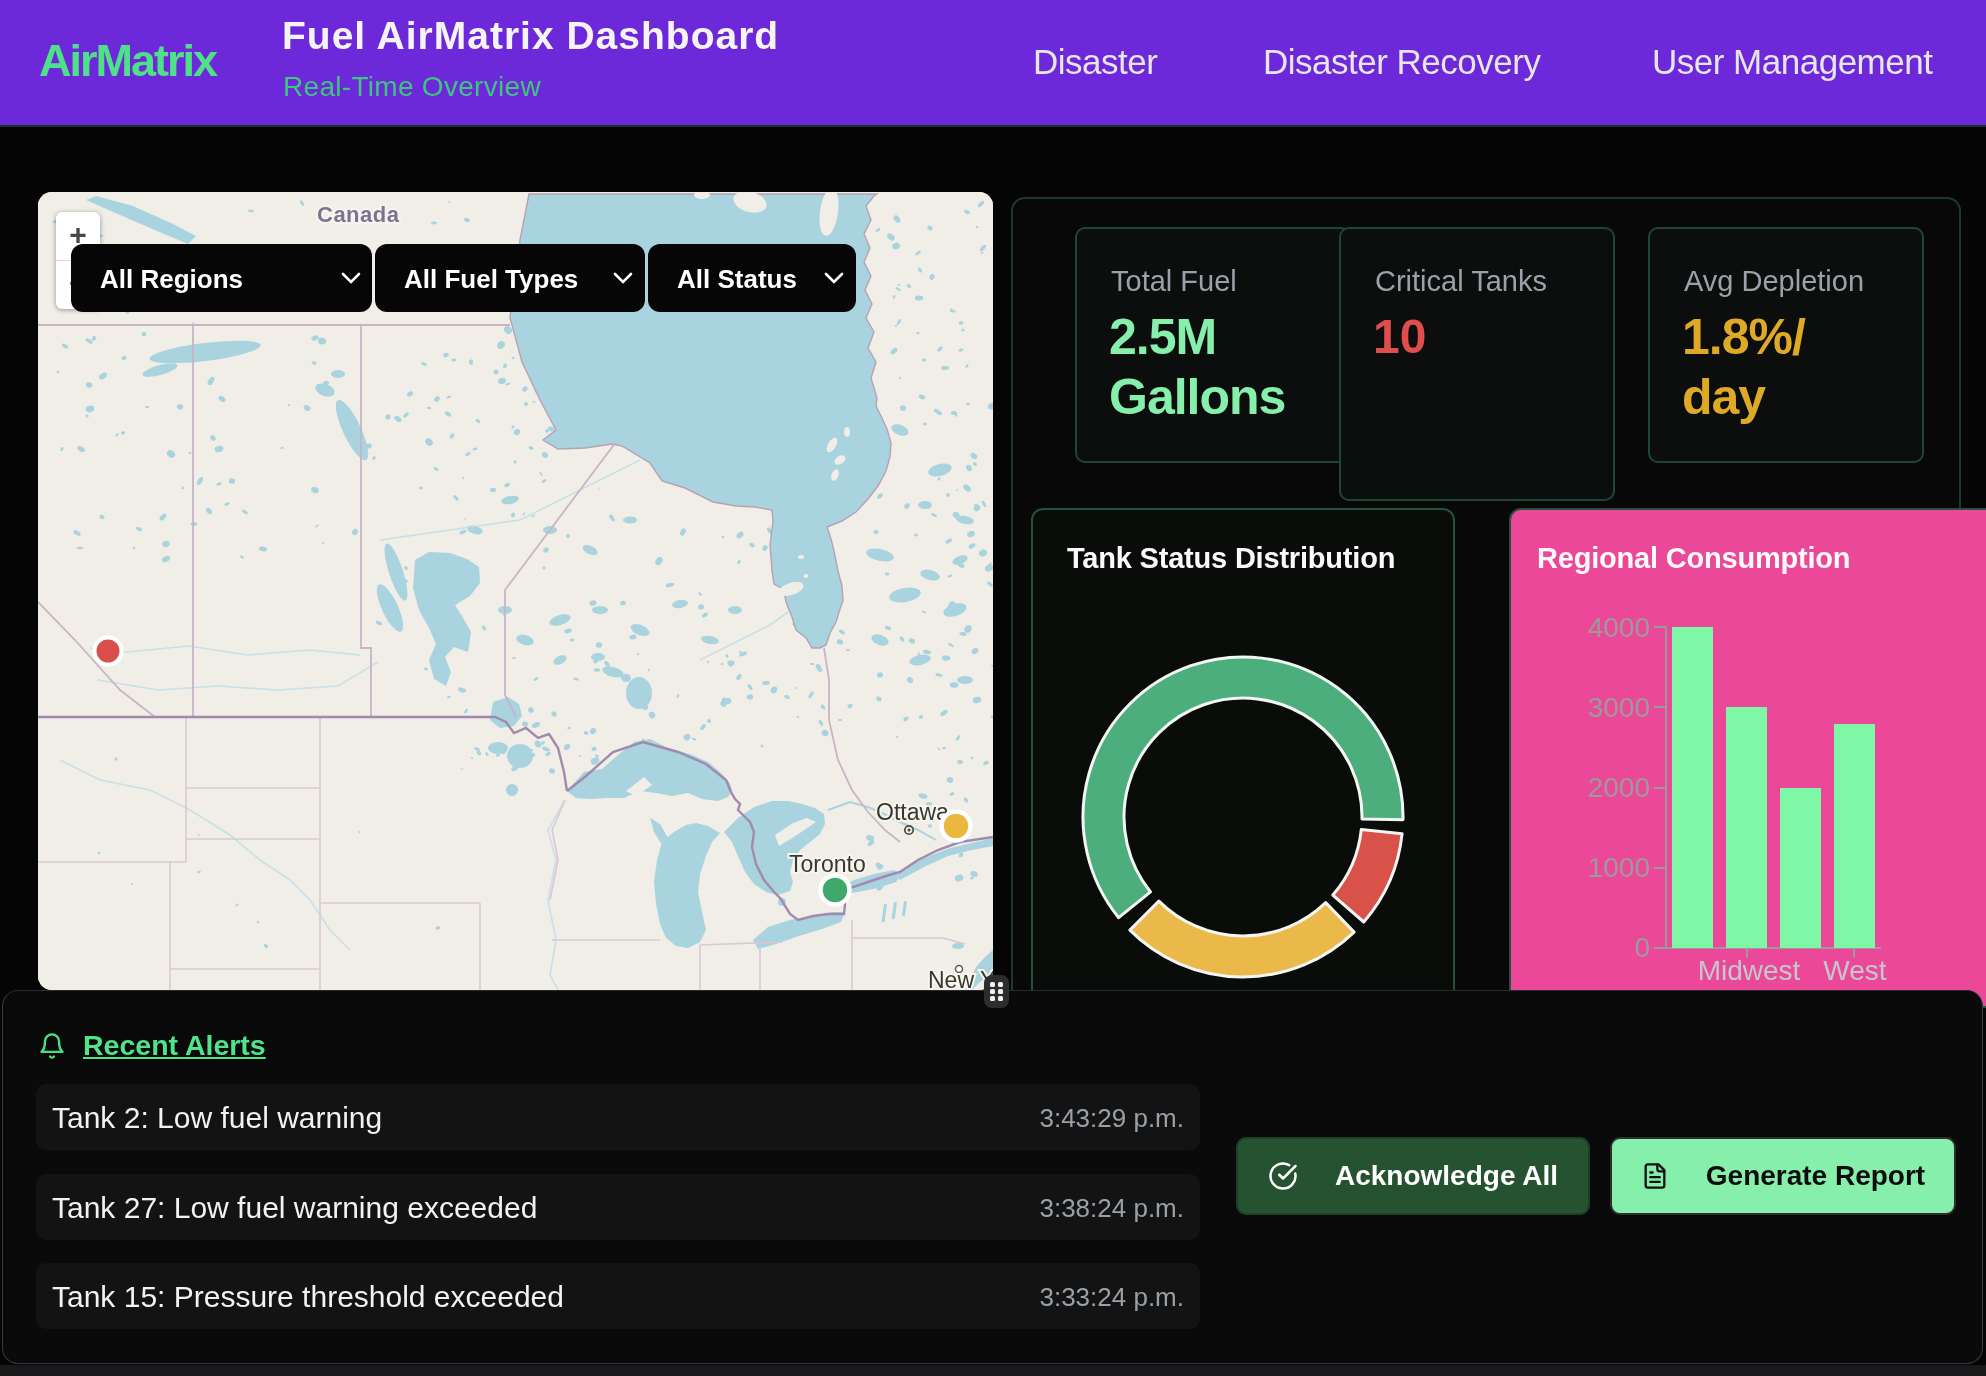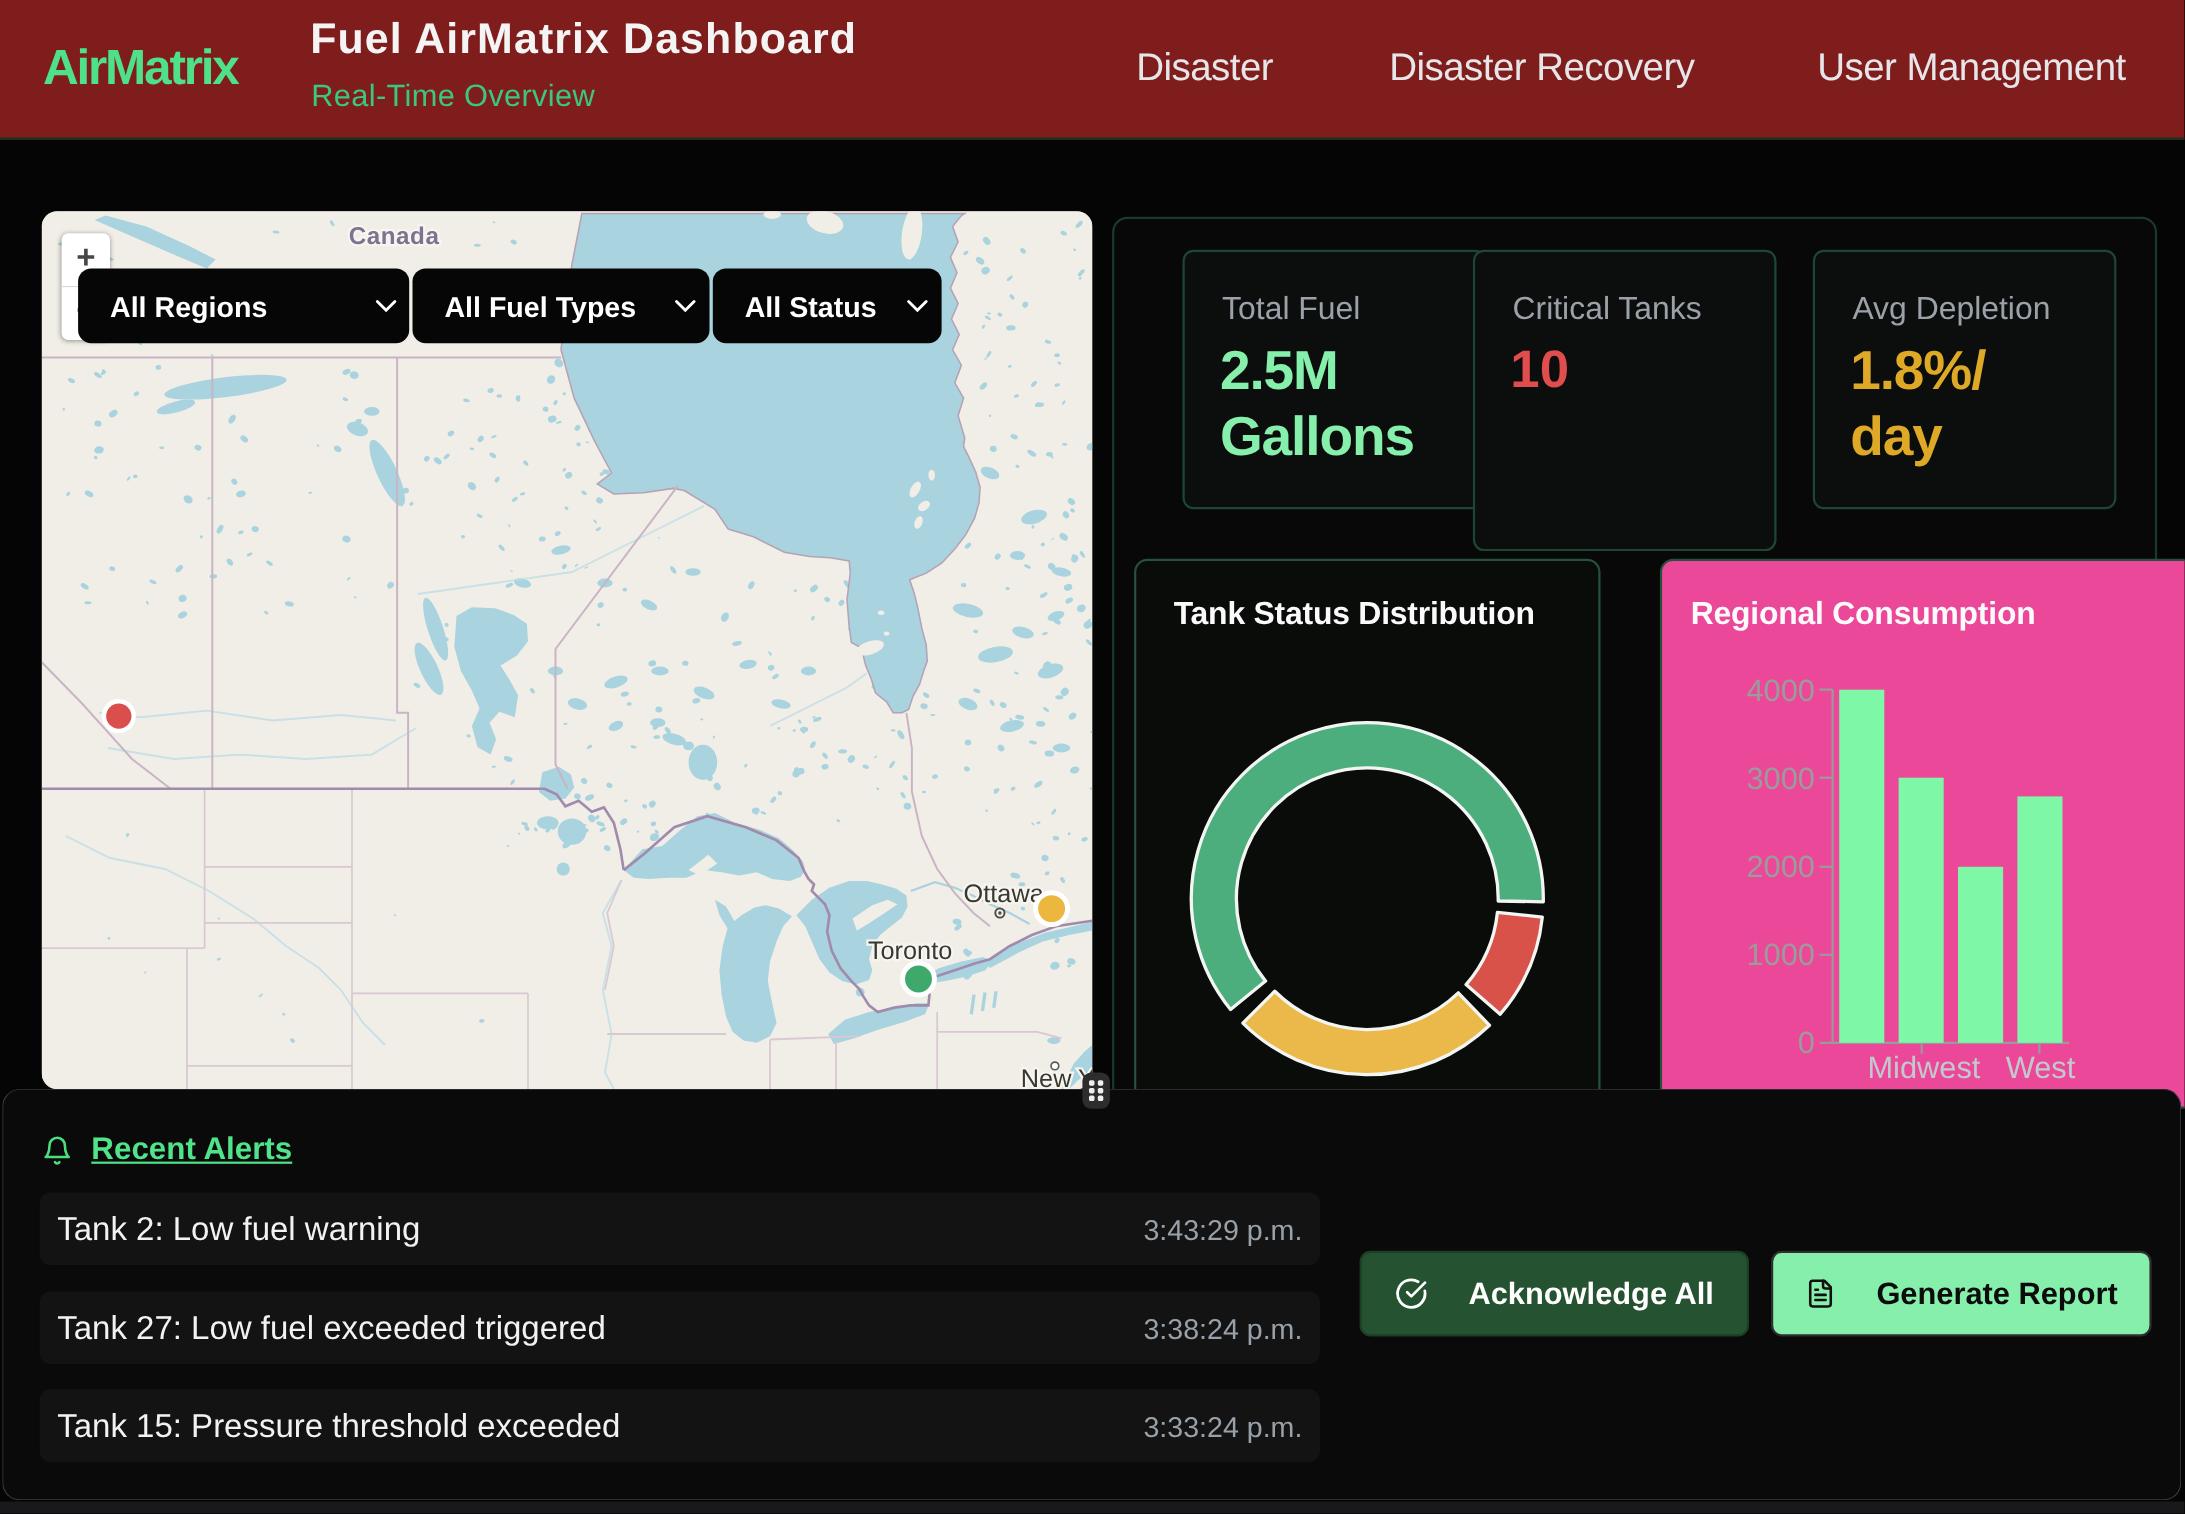--- a/index.html
+++ b/index.html
@@ -1,20 +1,20 @@
 <!DOCTYPE html>
 <html><head><meta charset="utf-8"><title>Fuel Monitoring Dashboard</title>
 <style>
 *{margin:0;padding:0;box-sizing:border-box;}
 html,body{width:1986px;height:1376px;background:#050505;font-family:"Liberation Sans",sans-serif;overflow:hidden;position:relative;}
 .abs{position:absolute;}
 </style></head>
 <body>
 
-<div class="abs" style="left:0;top:0;width:1986px;height:127px;background:#7f1d1d;border-bottom:2px solid #173425;">
+<div class="abs" style="left:0;top:0;width:1986px;height:127px;background:#6d28d9;border-bottom:2px solid #173425;">
   <div class="abs" style="left:39px;top:38px;line-height:1;font-size:45px;font-weight:bold;letter-spacing:-2px;color:#4fe08a;">AirMatrix</div>
   <div class="abs" style="left:282px;top:16px;line-height:1;font-size:39px;font-weight:bold;letter-spacing:1px;color:#f4f4f5;">Fuel AirMatrix Dashboard</div>
   <div class="abs" style="left:283px;top:73px;line-height:1;font-size:28px;font-weight:500;letter-spacing:0.3px;color:#3cc77e;">Real-Time Overview</div>
   <div class="abs" style="left:1033px;top:44px;line-height:1;font-size:35px;letter-spacing:-0.5px;color:#e6e6e9;">Disaster</div>
   <div class="abs" style="left:1263px;top:44px;line-height:1;font-size:35px;letter-spacing:-0.5px;color:#e6e6e9;">Disaster Recovery</div>
   <div class="abs" style="left:1652px;top:44px;line-height:1;font-size:35px;letter-spacing:-0.5px;color:#e6e6e9;">User Management</div>
 </div>
 
 <div class="abs" style="left:38px;top:192px;width:955px;height:798px;border-radius:14px;overflow:hidden;background:#f1eee7;">
 <svg width="955" height="798" viewBox="0 0 955 798">
@@ -683,21 +683,21 @@
   <path d="M6 8a6 6 0 0 1 12 0c0 7 3 9 3 9H3s3-2 3-9"></path>
     <path d="M10.3 21a1.94 1.94 0 0 0 3.4 0"></path>
 </svg>
 <div class="abs" style="left:83px;top:1029px;font-size:28.5px;font-weight:bold;color:#50e389;text-decoration:underline;">Recent Alerts</div>
 
 <div class="abs" style="left:36px;top:1084px;width:1164px;height:66px;background:#131314;border-radius:10px;">
   <span class="abs" style="left:16px;top:17px;font-size:30px;font-weight:500;color:#f2f2f2;">Tank 2: Low fuel warning</span>
   <span class="abs" style="right:16px;top:19px;font-size:26px;color:#98a0a8;">3:43:29 p.m.</span>
 </div>
 <div class="abs" style="left:36px;top:1174px;width:1164px;height:66px;background:#131314;border-radius:10px;">
-  <span class="abs" style="left:16px;top:17px;font-size:30px;font-weight:500;color:#f2f2f2;">Tank 27: Low fuel exceeded triggered</span>
+  <span class="abs" style="left:16px;top:17px;font-size:30px;font-weight:500;color:#f2f2f2;">Tank 27: Low fuel warning exceeded</span>
   <span class="abs" style="right:16px;top:19px;font-size:26px;color:#98a0a8;">3:38:24 p.m.</span>
 </div>
 <div class="abs" style="left:36px;top:1263px;width:1164px;height:66px;background:#131314;border-radius:10px;">
   <span class="abs" style="left:16px;top:17px;font-size:30px;font-weight:500;color:#f2f2f2;">Tank 15: Pressure threshold exceeded</span>
   <span class="abs" style="right:16px;top:19px;font-size:26px;color:#98a0a8;">3:33:24 p.m.</span>
 </div>
 
 <div class="abs" style="left:1236px;top:1137px;width:354px;height:78px;background:#255230;border:2px solid #1c4024;border-radius:10px;display:flex;align-items:center;justify-content:center;gap:37px;">
   <svg width="30" height="30" viewBox="0 0 24 24" fill="none" stroke="#ffffff" stroke-width="2" stroke-linecap="round" stroke-linejoin="round">
       <path d="M21.801 10A10 10 0 1 1 17 3.335"></path>

